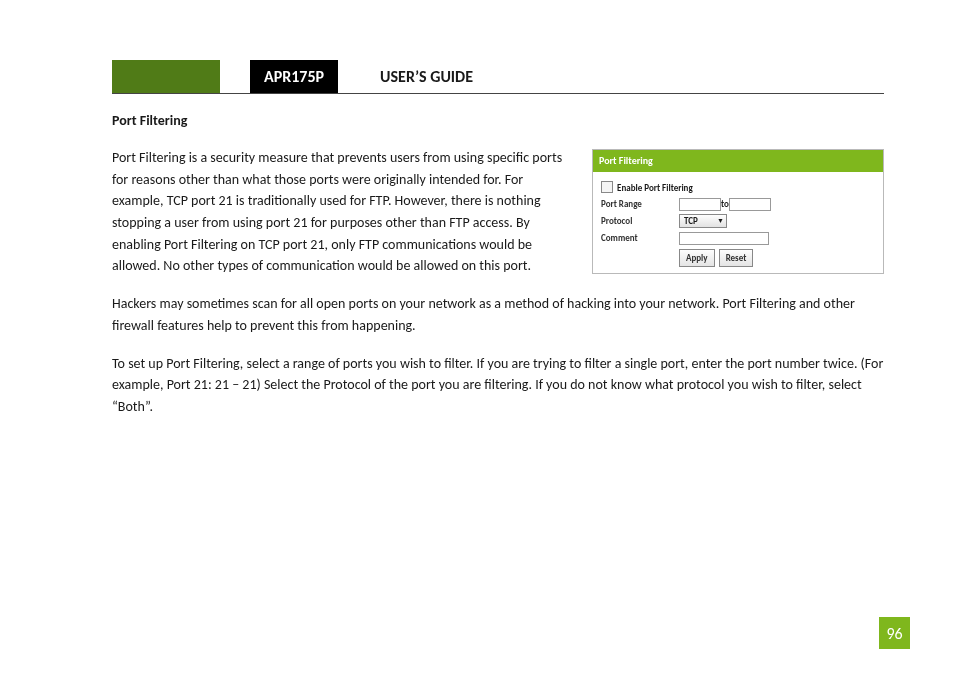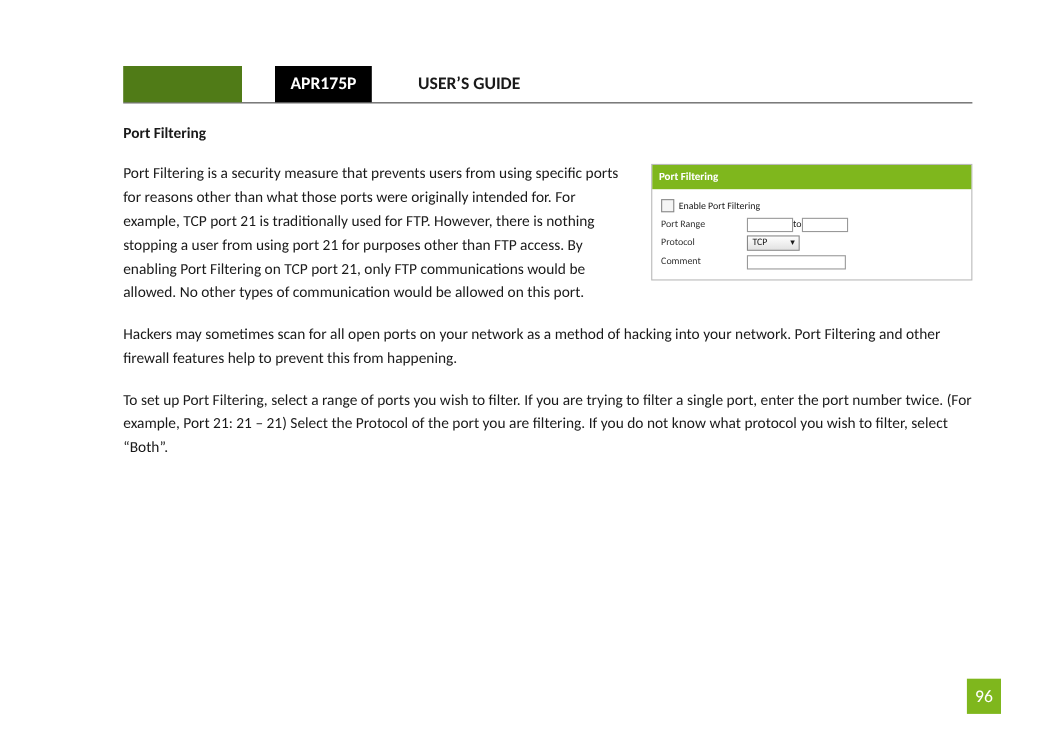--- a/index.html
+++ b/index.html
@@ -71,20 +71,21 @@
     font-size: 10px;
   }
   .card-desc {
     padding: 4px 6px 6px 6px;
     color: #333;
     line-height: 1.3;
     border-bottom: 1px solid #ddd;
   }
   .card-form {
     padding: 6px 8px 6px 8px;
+    font-weight: bold;
   }
   .card-row {
     display: flex;
     align-items: center;
     margin: 3px 0;
   }
   .card-label {
     width: 78px;
     color: #333;
   }
@@ -187,20 +188,24 @@
           <span class="card-label">Protocol</span>
           <span class="card-select">
             <span>TCP</span>
             <span class="arrow">▼</span>
           </span>
         </div>
         <div class="card-row">
           <span class="card-label">Comment</span>
           <span class="card-input-lg"></span>
         </div>
+        <div class="card-buttons">
+          <span class="card-btn">Apply</span>
+          <span class="card-btn">Reset</span>
+        </div>
       </div>
     </div>
 
     <p>Port Filtering is a security measure that prevents users from using specific ports for reasons other than what those ports were originally intended for.  For example, TCP port 21 is traditionally used for FTP.  However, there is nothing stopping a user from using port 21 for purposes other than FTP access.  By enabling Port Filtering on TCP port 21, only FTP communications would be allowed.  No other types of communication would be allowed on this port.</p>
     <p>Hackers may sometimes scan for all open ports on your network as a method of hacking into your network.  Port Filtering and other firewall features help to prevent this from happening.</p>
     <p>To set up Port Filtering, select a range of ports you wish to filter.  If you are trying to filter a single port, enter the port number twice.  (For example, Port 21:  21 – 21) Select the Protocol of the port you are filtering.  If you do not know what protocol you wish to filter, select “Both”.</p>
   </div>
 </div>
 
 <div class="page-number">96</div>

